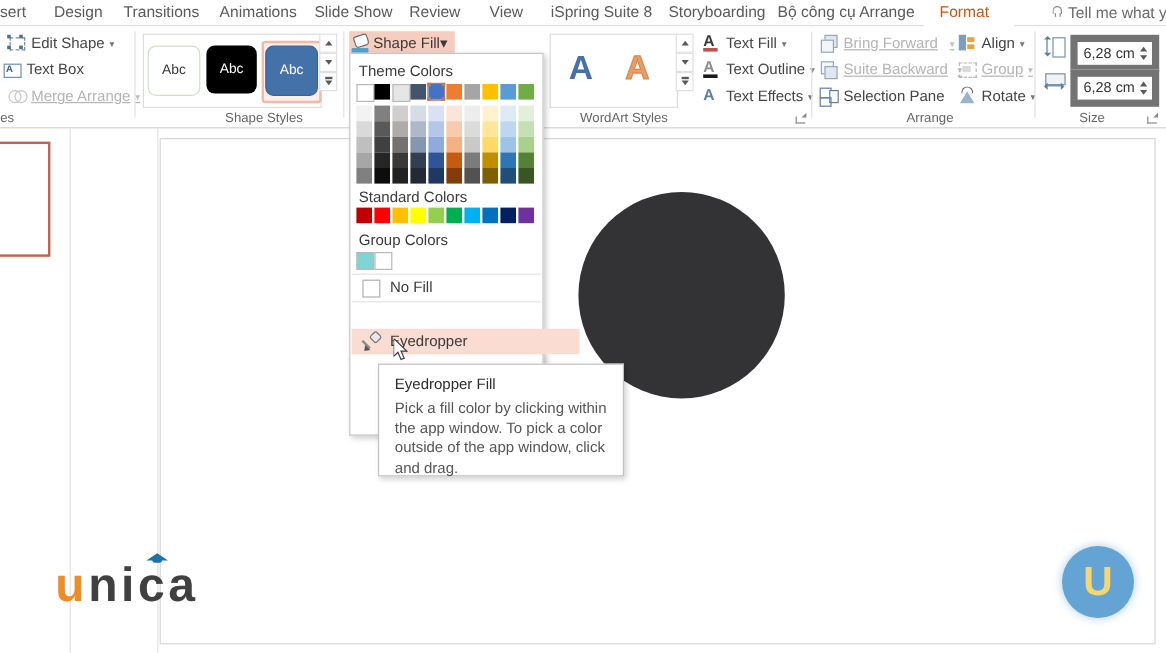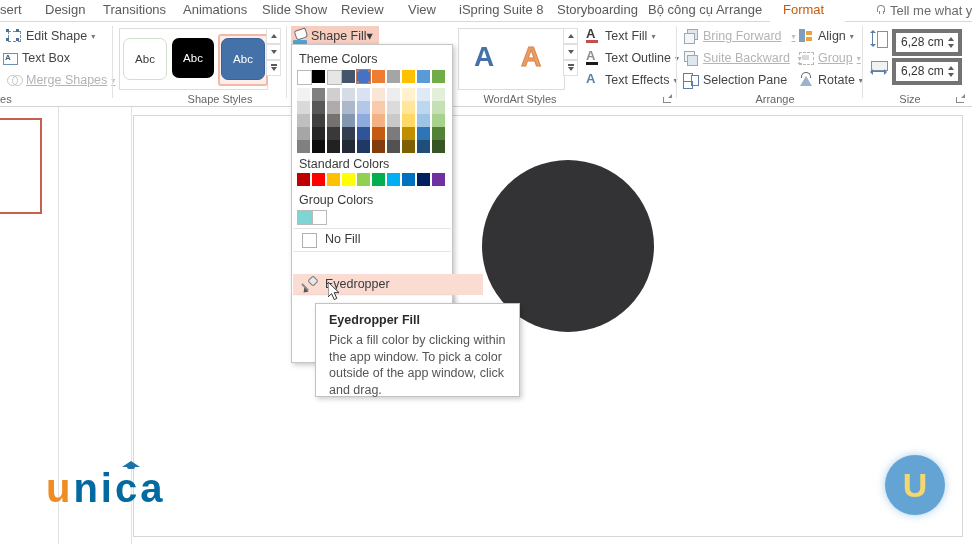--- a/index.html
+++ b/index.html
@@ -100,21 +100,21 @@
   .si-h i{position:absolute;left:0px;top:0px;width:0;height:0;border-left:3px solid transparent;border-right:3px solid transparent;
       border-bottom:3.5px solid #5b7fa6;box-shadow:none;}
   .si-h u{position:absolute;left:0px;bottom:0px;width:0;height:0;border-left:3px solid transparent;border-right:3px solid transparent;
       border-top:3.5px solid #5b7fa6;}
   .si-w:before{content:"";position:absolute;left:1px;top:2px;width:15px;height:8px;border:1.3px solid #7a93ad;background:#f0f2f5;}
   .si-w:after{content:"";position:absolute;left:2px;bottom:4px;width:13px;height:1.4px;background:#5b7fa6;}
   .si-w i{position:absolute;left:0px;bottom:1.5px;width:0;height:0;border-top:3px solid transparent;border-bottom:3px solid transparent;
       border-right:3.5px solid #5b7fa6;}
   .si-w u{position:absolute;right:0px;bottom:1.5px;width:0;height:0;border-top:3px solid transparent;border-bottom:3px solid transparent;
       border-left:3.5px solid #5b7fa6;}
-  .spin{position:absolute;width:62px;height:19px;border:4px solid #737373;background:#fff;}
+  .spin{position:absolute;width:62px;height:19px;border:6px solid #737373;background:#fff;}
   .spin .val{position:absolute;left:5px;top:0;line-height:19px;font-size:12px;color:#333;}
   .spin .arrows{position:absolute;right:2px;top:1px;width:9px;height:17px;}
   .spin .arrows .a{position:absolute;left:1px;width:0;height:0;border-left:3.5px solid transparent;border-right:3.5px solid transparent;}
   .spin .arrows .au{top:3px;border-bottom:4px solid #5a5a5a;}
   .spin .arrows .ad{bottom:3px;border-top:4px solid #5a5a5a;}
 
   .dlglaunch{position:absolute;width:9px;height:9px;}
   .dlglaunch:before{content:"";position:absolute;left:0;bottom:0;width:7px;height:5px;border-left:1.2px solid #888;border-bottom:1.2px solid #888;}
   .dlglaunch:after{content:"";position:absolute;right:0;top:0;width:0;height:0;border-left:4px solid transparent;border-bottom:4px solid #888;}
 
@@ -152,33 +152,33 @@
   .mi-pic:after{content:"";position:absolute;left:1px;bottom:1px;width:0;height:0;border-left:4px solid transparent;
       border-right:4px solid transparent;border-bottom:6px solid #7da06b;}
   .mi-pic:before{content:"";position:absolute;right:2px;top:1.5px;width:3px;height:3px;background:#e8c35a;border-radius:50%;}
   .mi-grad{background:linear-gradient(#ffffff,#9a9a9a);}
   .mi-tex:after{content:"";position:absolute;left:1px;top:1px;width:12px;height:5px;background:#cfd8e4;}
   .mi-tex:before{content:"";position:absolute;left:1px;bottom:1px;width:0;height:0;border-left:5px solid transparent;
       border-right:5px solid transparent;border-bottom:6px solid #6f8fb0;}
 
   
   .tooltip{position:absolute;background:#ffffff;border:1px solid #c3c3c3;box-shadow:2px 2px 5px rgba(0,0,0,.2);}
-  .tt-title{position:absolute;font-size:12.5px;font-weight:bold;color:#2b2b2b;}
+  .tt-title{position:absolute;font-size:12.5px;font-weight:normal;color:#2b2b2b;}
   .tt-body{position:absolute;font-size:12.5px;color:#555;line-height:16.5px;}
 
   
   .panelline{position:absolute;background:#e3e3e3;}
   .thumb{position:absolute;background:#ffffff;border:2px solid #c4604b;}
   .slide{position:absolute;background:#ffffff;border:1px solid #d6d6d6;}
   .circleshape{position:absolute;border-radius:50%;}
 
   
   .unica{position:absolute;font-size:40px;font-weight:bold;letter-spacing:3px;line-height:40px;}
   .unica .u{color:#f08c24;}
-  .unica .rest{color:#0369a1;}
+  .unica .rest{color:#404040;}
   .cap{position:absolute;width:18px;height:11px;}
   .cap:before{content:"";position:absolute;left:0;top:3px;width:0;height:0;border-left:9px solid transparent;
       border-right:9px solid transparent;border-bottom:6px solid #1c72a8;}
   .cap:after{content:"";position:absolute;left:5px;top:8px;width:8px;height:3px;background:#1c72a8;border-radius:0 0 2px 2px;}
   .badge{position:absolute;border-radius:50%;background:#63a4d4;display:flex;align-items:center;justify-content:center;
       box-shadow:0 0 8px rgba(99,164,212,.55);}
   .badge span{color:#f5d76e;font-size:34px;font-weight:bold;line-height:34px;}
 
   
   .cursor{position:absolute;width:14px;height:20px;z-index:60;}
@@ -214,21 +214,21 @@
     <div class="cmd" style="left:6px;top:4px;">
       <span class="ico i-editshape"></span>
       <span>Edit Shape</span><span class="car">▾</span>
     </div>
     <div class="cmd" style="left:2px;top:26px;">
       <span class="ico i-textbox"></span>
       <span>Text Box</span>
     </div>
     <div class="cmd dis" style="left:6px;top:48px;">
       <span class="ico i-merge"></span>
-      <span>Merge Shapes</span><span class="car">▾</span>
+      <span>Merge Arrange</span><span class="car">▾</span>
     </div>
     <div class="grouplabel" style="left:-6px;width:40px;text-align:left;">pes</div>
     <div class="ribsep" style="left:112px;"></div>
 
     <div class="gallery" style="left:119px;top:6px;width:147px;height:60px;">
       <div class="shapecard sc1" style="left:3px;top:9px;">Abc</div>
       <div class="shapecard sc2" style="left:52px;top:9px;">Abc</div>
       <div class="sc3wrap" style="left:98px;top:5px;width:46px;height:48px;"></div>
       <div class="shapecard sc3" style="left:101px;top:9px;">Abc</div>
     </div>

